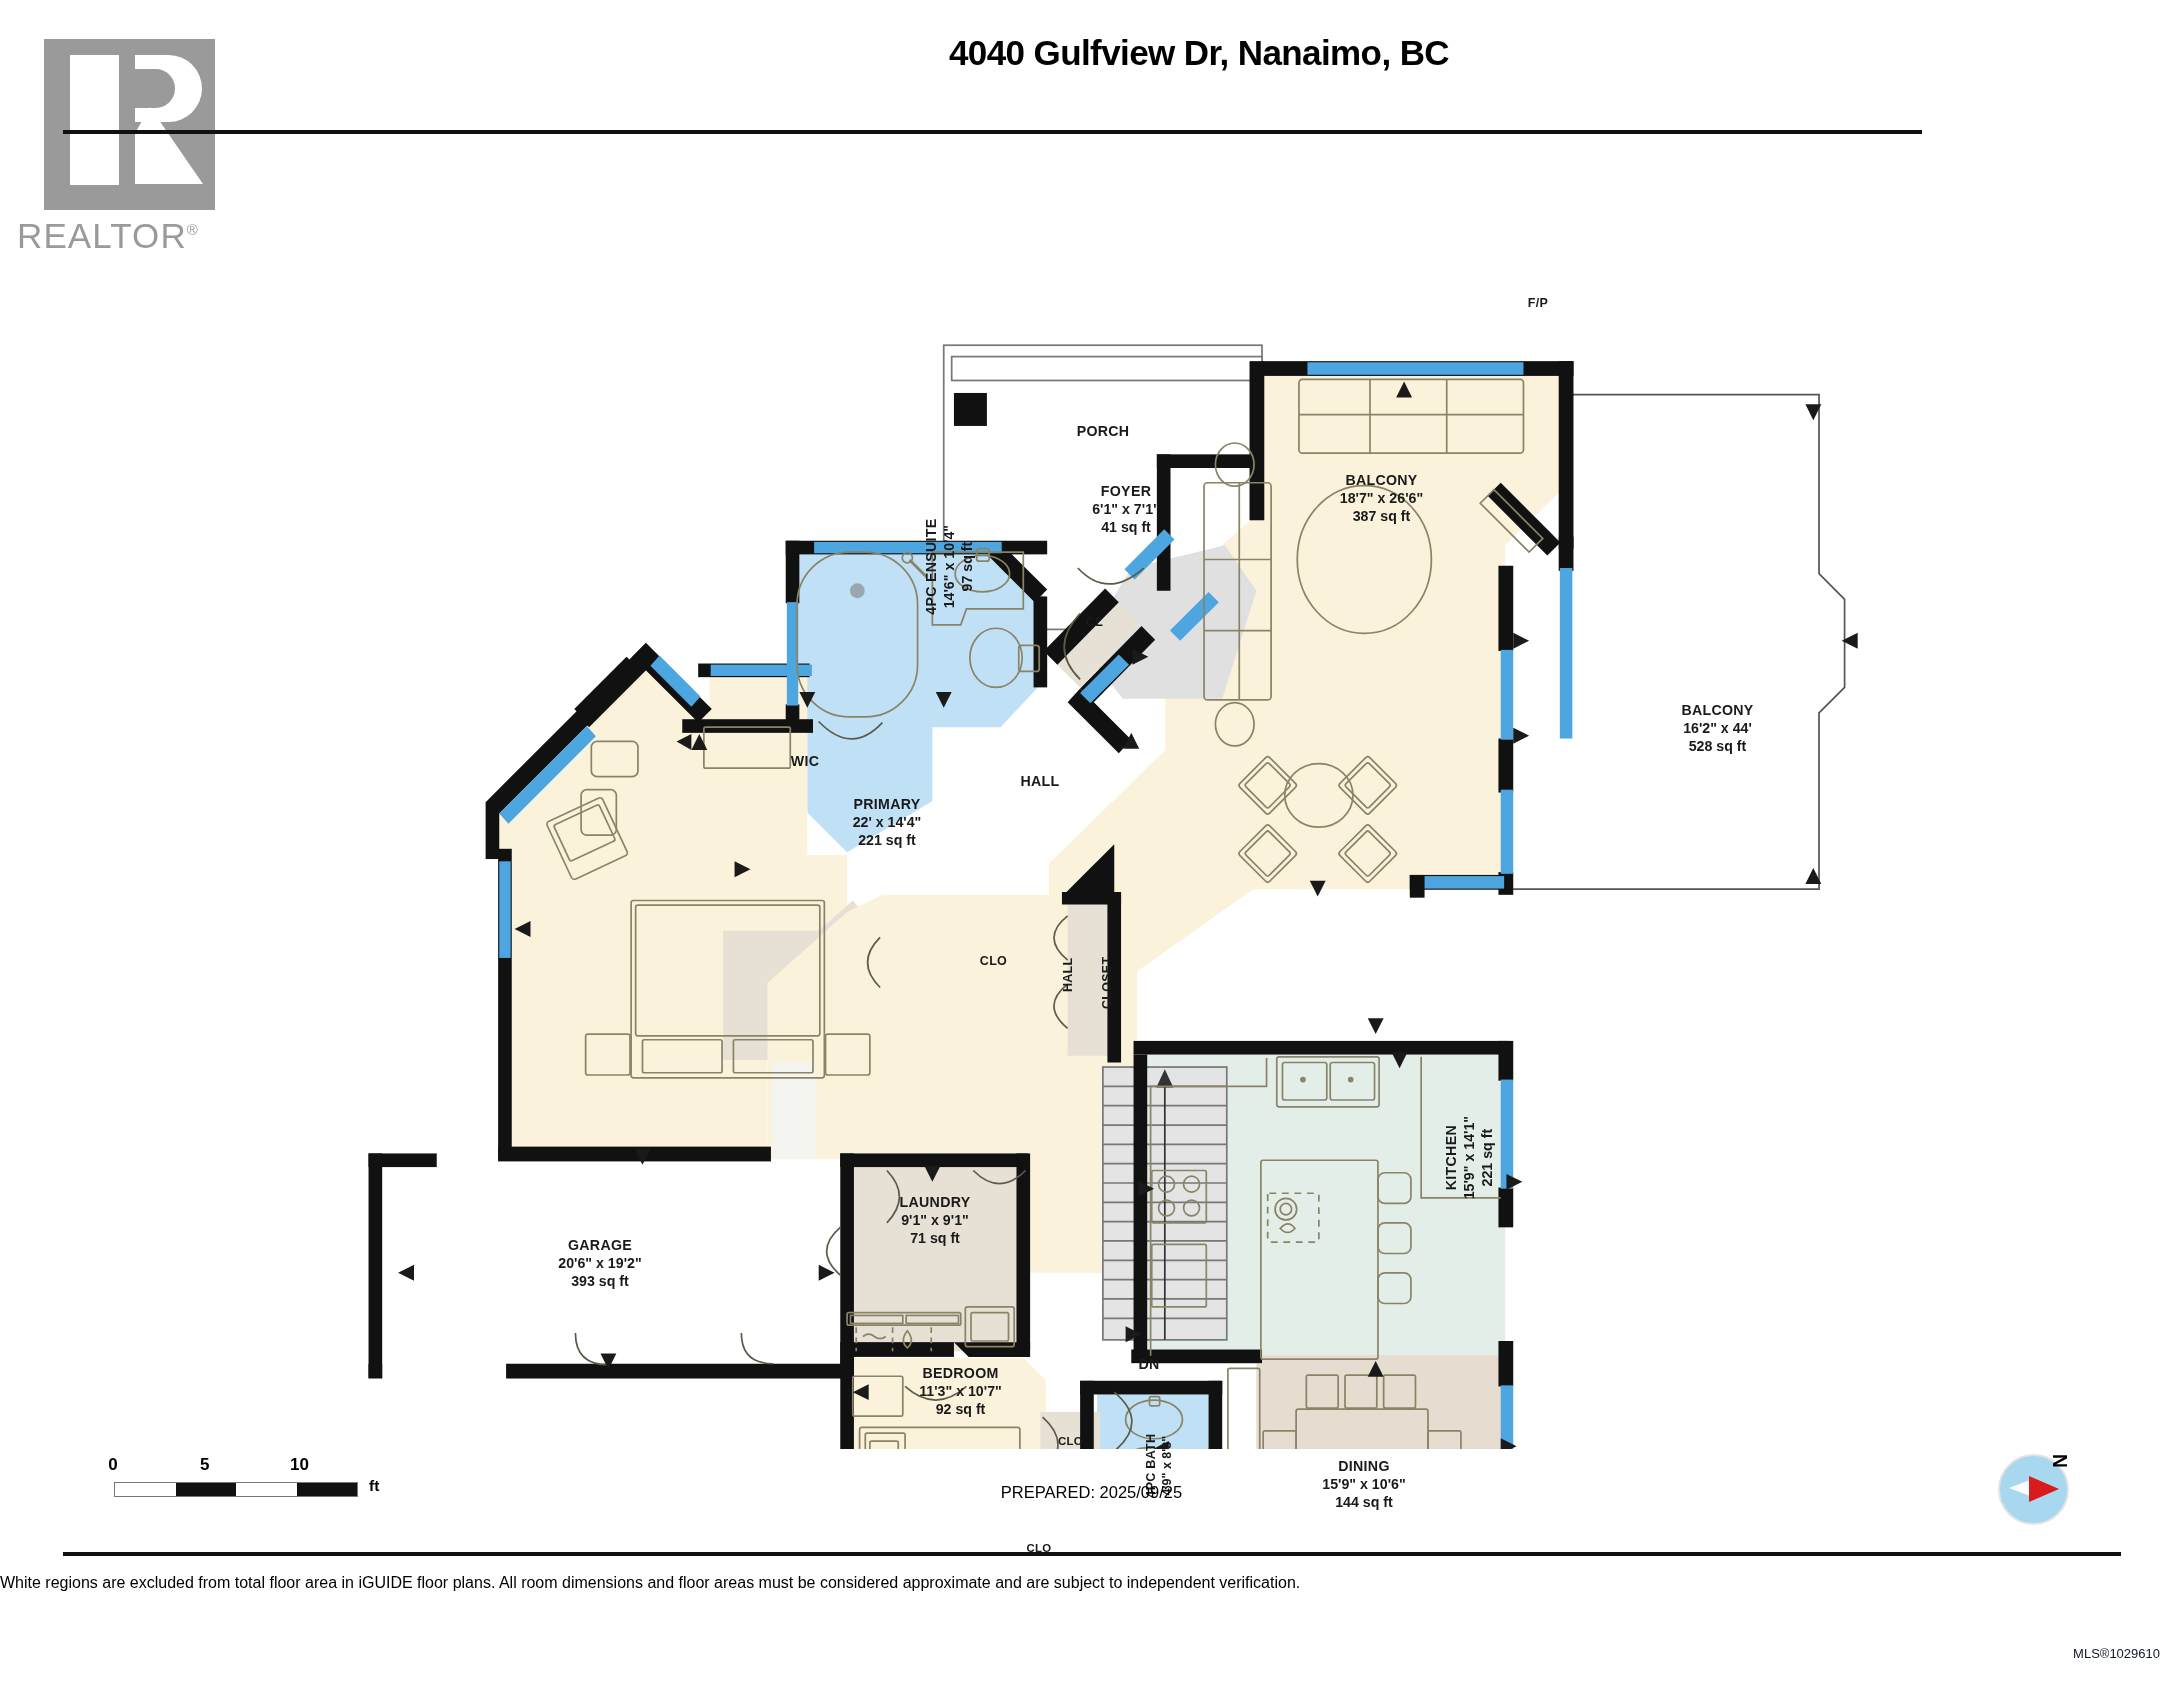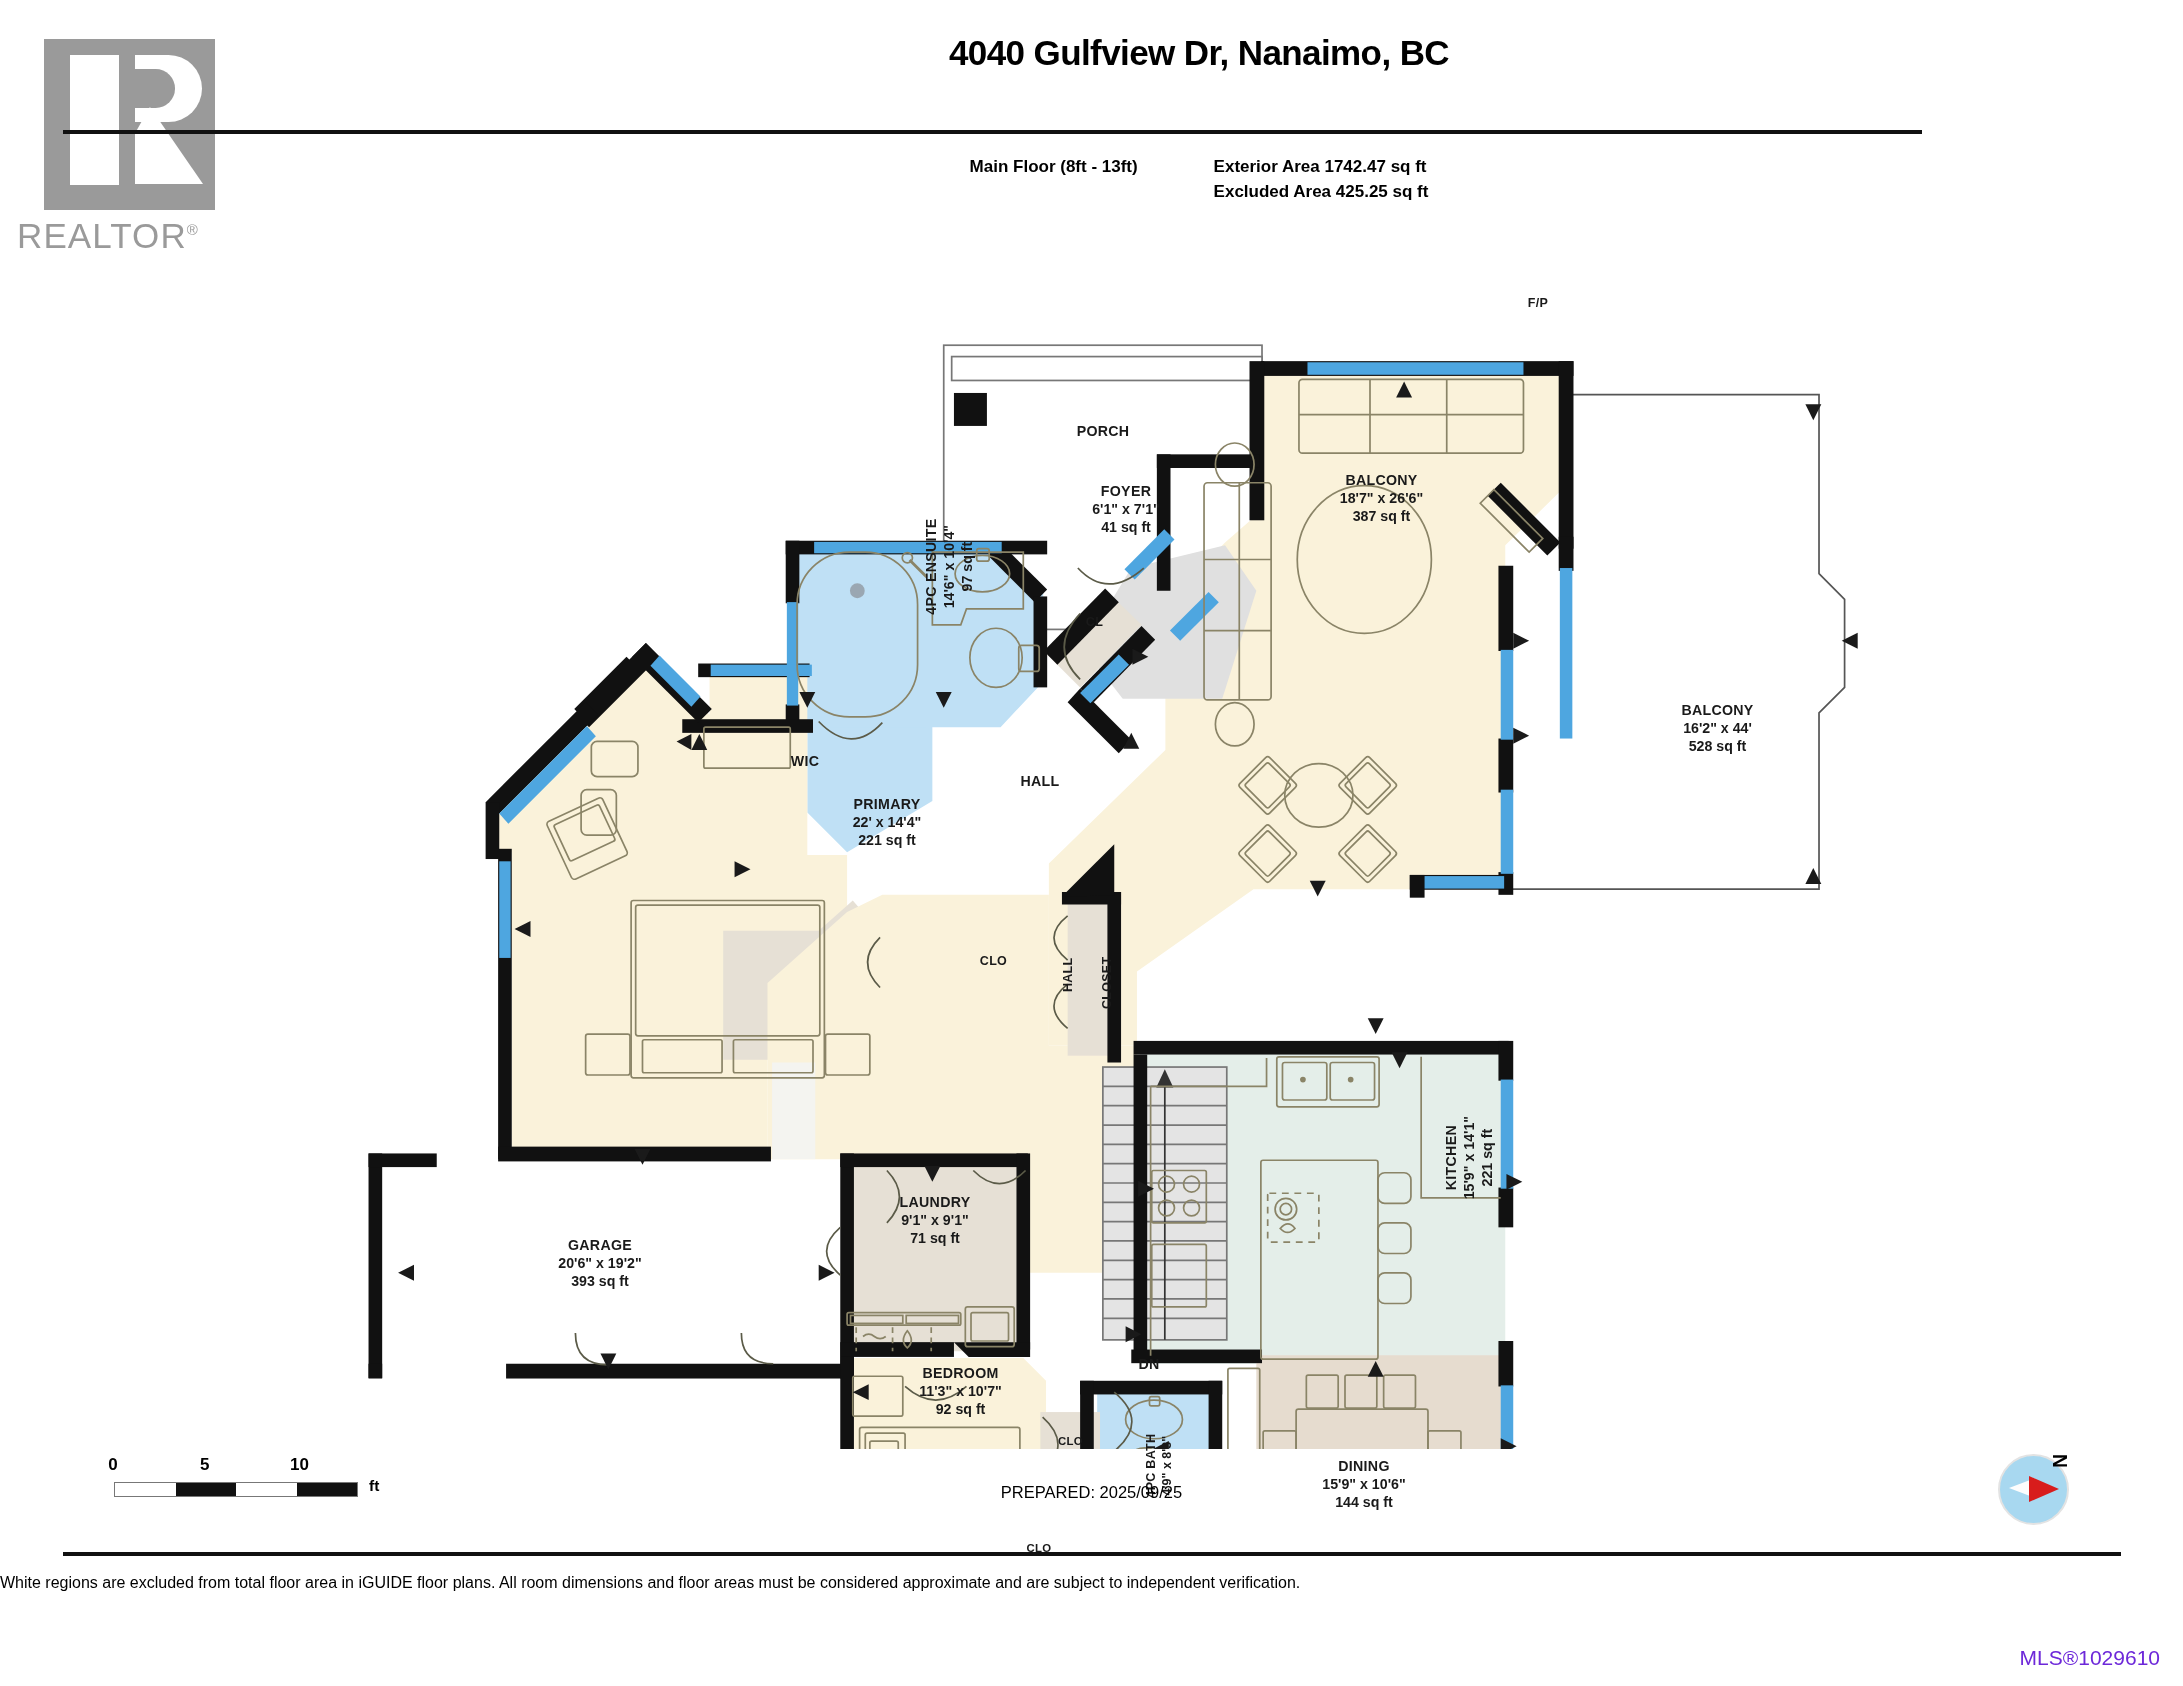--- a/index.html
+++ b/index.html
@@ -98,21 +98,21 @@
     border-top:13.6px solid transparent; border-bottom:13.6px solid transparent;
     border-left:30px solid #d81c1c;
   }
   #compass .nlabel {
     position:absolute; left:77px; top:4.5px; font-size:19.3px; font-weight:bold;
     transform: rotate(90deg); transform-origin:left top;
   }
 
   #footer-rule { position:absolute; left:63px; top:108px; width:2058px; height:4px; background:#111; }
   #disclaimer { position:absolute; left:0; top:130px; width:2183px; text-align:left; font-size:16px; }
-  #mls { position:absolute; right:23px; top:202px; font-size:21px; color:#6d28d9; }
+  #mls { position:absolute; right:23px; top:202px; font-size:13px; color:#0f172a; }
 </style>
 </head>
 <body>
 
 <div id="header">
 
   <div id="realtor-logo">
     <div id="realtor-mark">
       <div class="bar-l"></div>
       <div class="bowl-out"></div>
@@ -120,30 +120,20 @@
       <div class="leg"></div>
     </div>
     <div id="realtor-word"><span>REALTOR</span><sup>®</sup></div>
   </div>
 
   <div id="title-block">
     <div id="plan-title">4040 Gulfview Dr, Nanaimo, BC</div>
   </div>
   <div id="title-rule"></div>
 
-  <div id="sub-row">
-    <div id="sub-inner">
-      <div class="sub-line">
-        <span class="floor-label">Main Floor (8ft - 13ft)</span><span>Exterior Area 1742.47 sq ft</span>
-      </div>
-      <div class="sub-line second">
-        <span class="floor-label">x</span><span>Excluded Area 425.25 sq ft</span>
-      </div>
-    </div>
-  </div>
 </div>
 
 <div id="plan">
 <svg width="2183" height="1222" viewBox="0 0 3840 2150" xmlns="http://www.w3.org/2000/svg">
   <defs>
     <g id="win-h">
           <rect x="0" y="0" width="100" height="18" fill="#4ea6e0"></rect>
           <line x1="0" y1="4.5" x2="100" y2="4.5" stroke="#bfe4f8" stroke-width="2"></line>
           <line x1="0" y1="13.5" x2="100" y2="13.5" stroke="#bfe4f8" stroke-width="2"></line>
         </g>

